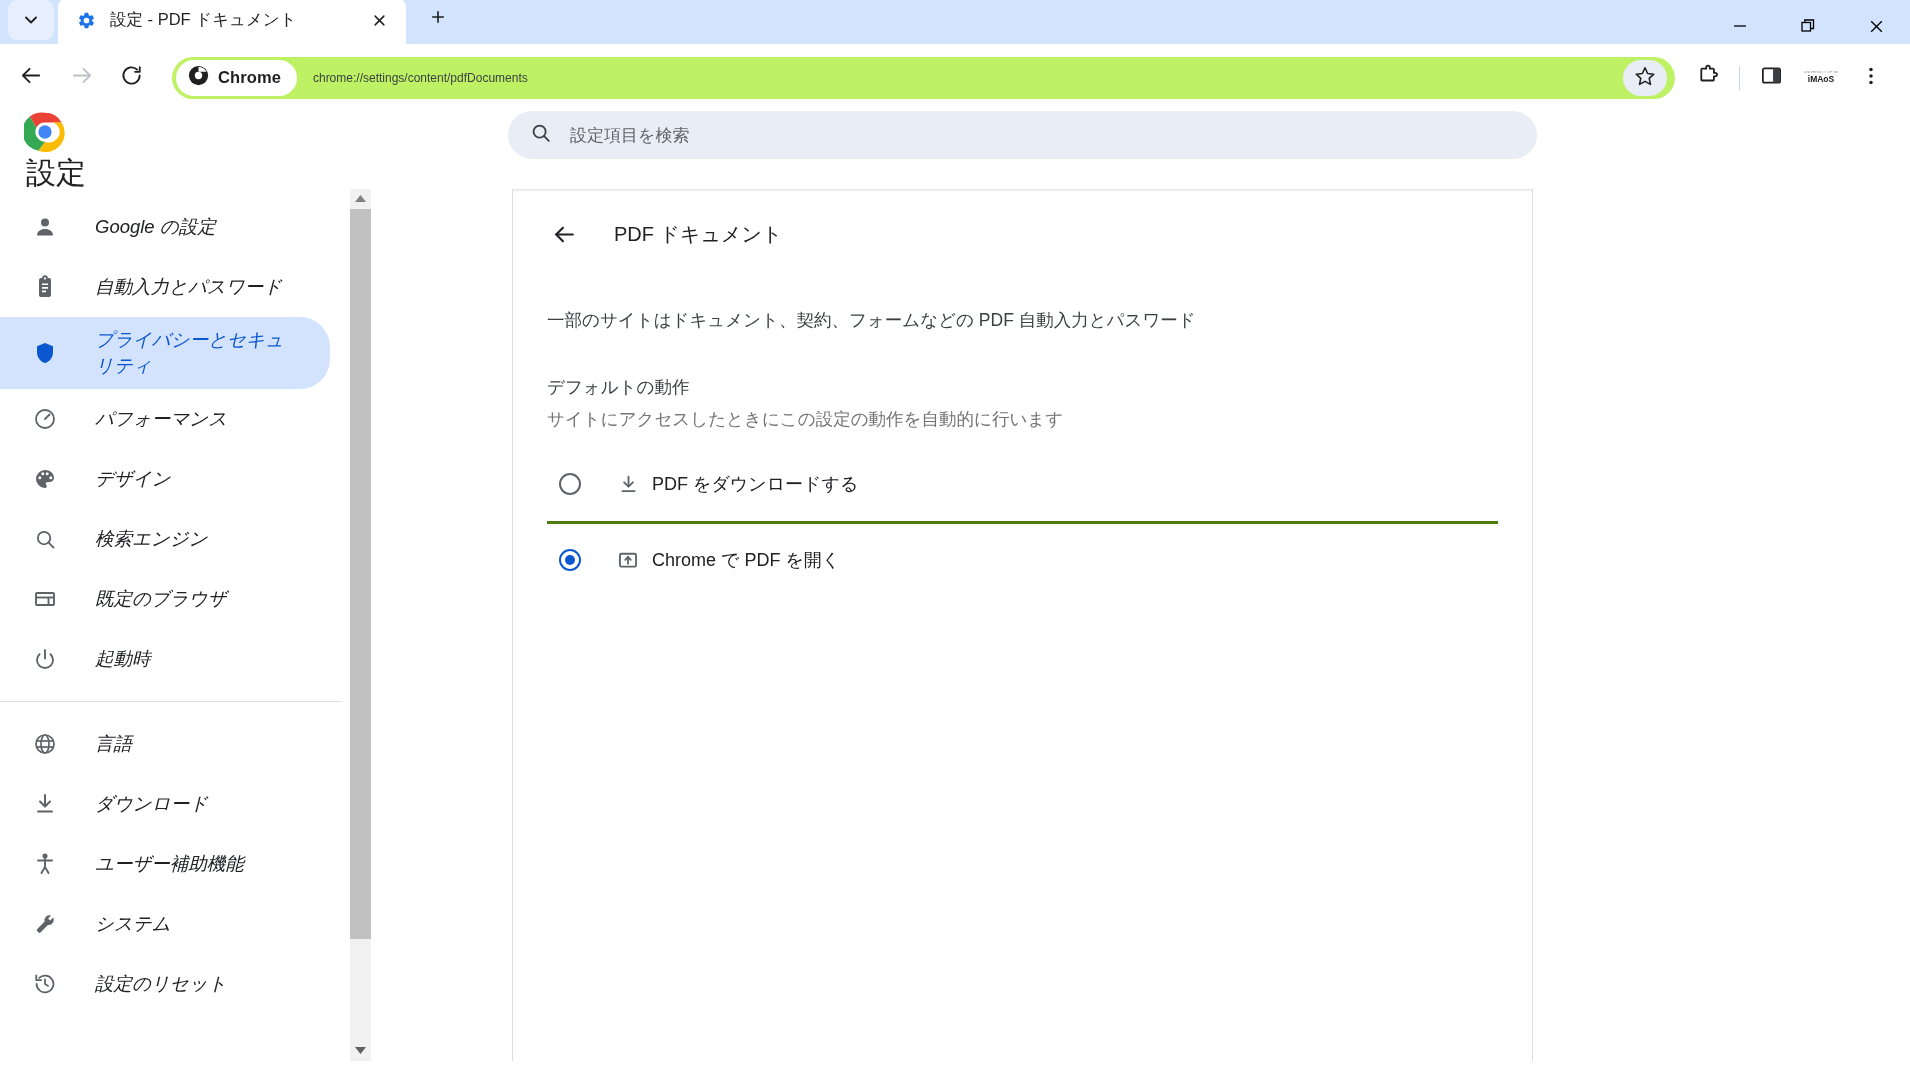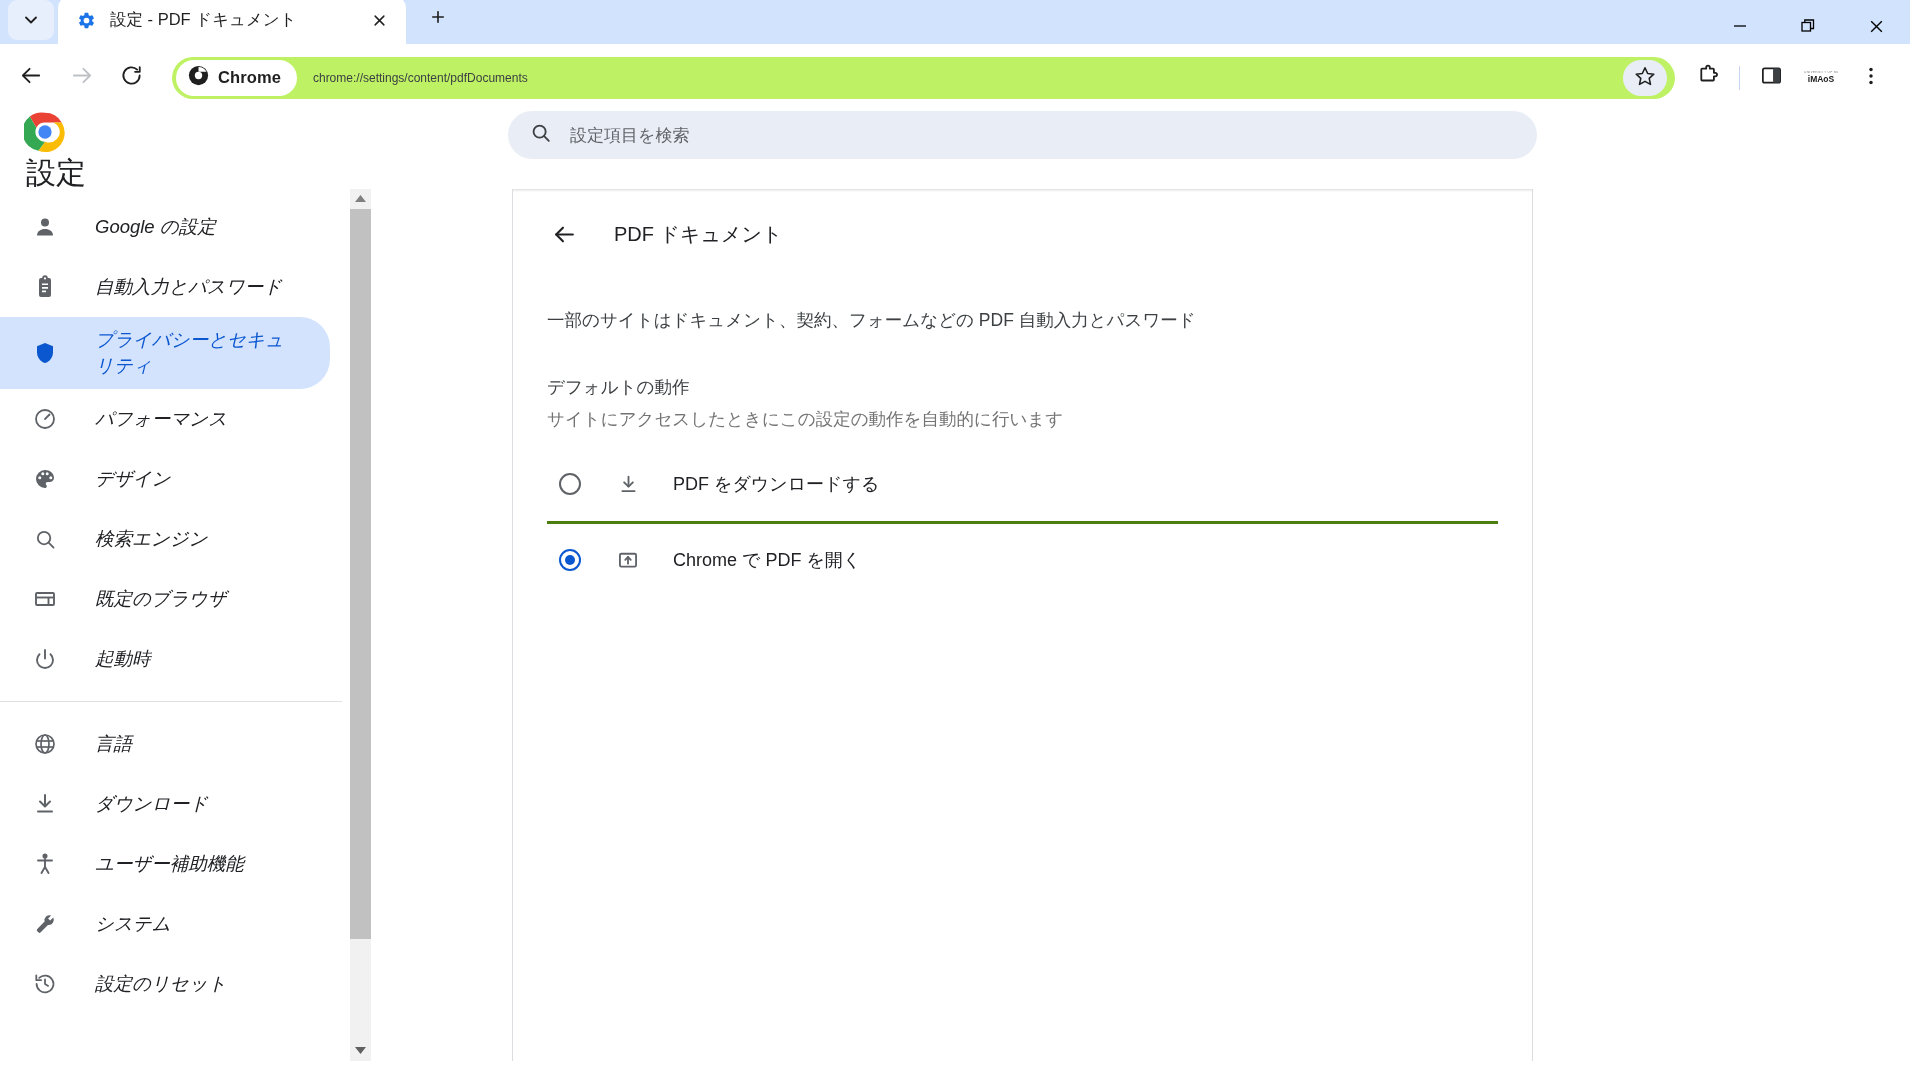--- a/index.html
+++ b/index.html
@@ -368,21 +368,21 @@
     background: #0b57d0;
   }
   .radio-icon {
     margin-left: 35px;
     width: 24px; height: 24px;
     flex: 0 0 auto;
     display: flex; align-items: center; justify-content: center;
     color: #5f6368;
   }
   .radio-label {
-    margin-left: 33px;
+    margin-left: 12px;
     font-size: 18px;
     color: #202124;
     text-align: center;
   }
   .radio-row + .radio-row { border-top: 3px solid #4d7c0f; }
 </style>
 </head>
 <body>
 
 <div class="tabstrip">

